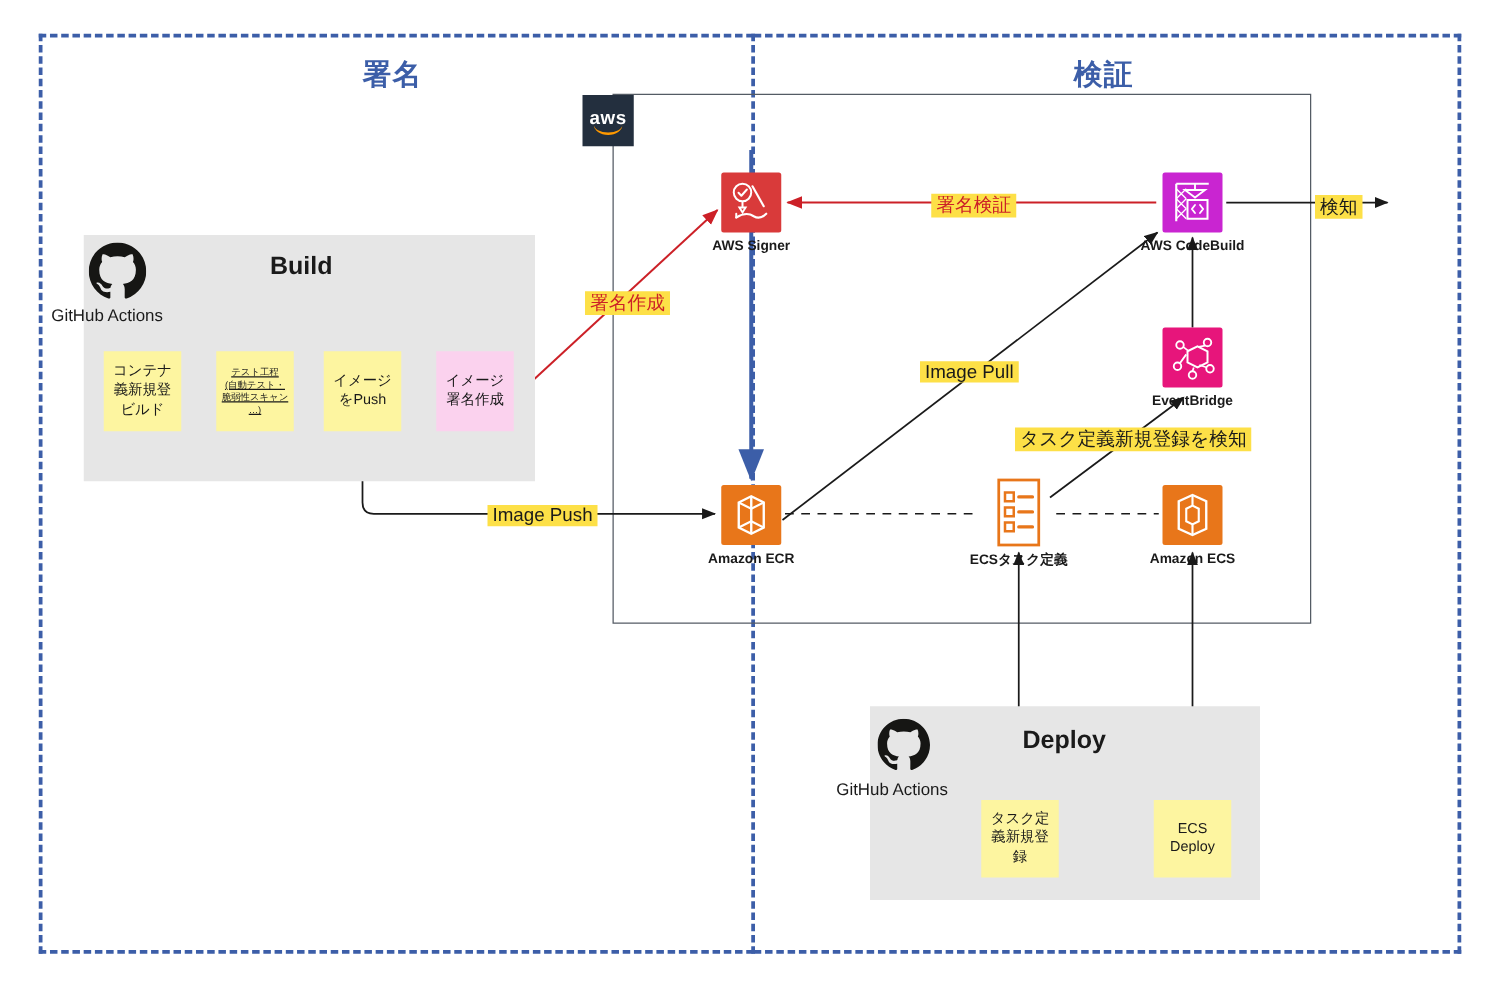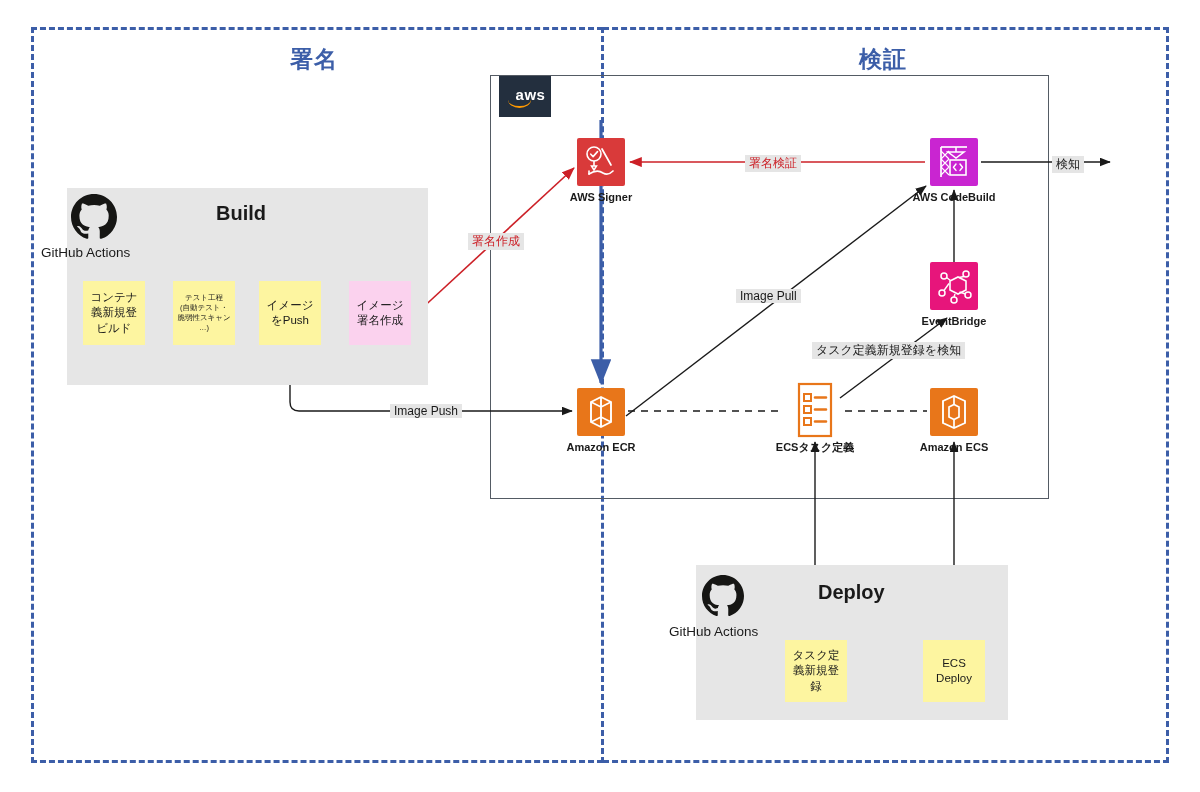--- a/index.html
+++ b/index.html
@@ -28,57 +28,57 @@
   .panel{position:absolute;background:#e6e6e6;box-sizing:border-box;}
   .panel-title{position:absolute;font-size:20px;font-weight:700;color:#1a1a1a;white-space:nowrap;}
   .panel-sub{position:absolute;font-size:13.5px;color:#1a1a1a;white-space:nowrap;}
 
   
   .note{position:absolute;box-sizing:border-box;display:flex;align-items:center;
         justify-content:center;text-align:center;line-height:1.32;
         font-size:11.5px;color:#1a1a1a;padding:3px;}
   .note.yellow{background:#fdf5a0;}
   .note.pink{background:#fbd2ee;}
-  .note.small{font-size:7.5px;line-height:1.35;}
+  .note.small{font-size:7.5px;line-height:1.35;text-decoration:underline;}
 
   
   .svc{position:absolute;width:110px;text-align:center;}
   .svc-ico{width:48px;height:48px;margin:0 auto;border-radius:2px;position:relative;}
   .svc-label{margin-top:5px;font-size:11px;font-weight:700;color:#1a1a1a;white-space:nowrap;}
   .ico-signer{background:#d93a3a;}
   .ico-codebuild{background:#c925d1;}
   .ico-eventbridge{background:#e7157b;}
   .ico-orange{background:#e8761a;}
   .ico-outline{background:transparent;}
 
   
   .person{position:absolute;width:90px;text-align:center;}
   .person-label{margin-top:6px;font-size:11.5px;color:#1a1a1a;}
 
   
-  .elabel{position:absolute;font-size:12px;color:#1a1a1a;background:#e5e5e5;
+  .elabel{position:absolute;font-size:15px;color:#1a1a1a;background:#fde047;
           padding:0 4px;white-space:nowrap;}
   .elabel.red{color:#cc2027;}
 
   .gh{position:absolute;}
 </style>
 </head>
 <body>
 
 <div class="canvas">
 
   <div class="zone" style="left:31px;top:27px;width:572px;height:736px;border-right:none;"></div>
   <div class="zone" style="left:603px;top:27px;width:566px;height:736px;border-left:none;"></div>
   <div class="abs" style="left:601px;top:27px;width:0;height:736px;border-left:3px dashed #3c5ea8;"></div>
 
   <div class="zone-title" style="left:290px;top:44px;">署名</div>
   <div class="zone-title" style="left:859px;top:44px;">検証</div>
 
   <div class="aws-box" style="left:490px;top:75px;width:559px;height:424px;"></div>
-  <div class="aws-badge" style="left:499px;top:76px;padding-left:11px;">
+  <div class="aws-badge" style="left:466px;top:76px;">
     <span class="aws-text">aws</span>
     <span class="smile"></span>
   </div>
 
   <svg class="layer">
     <defs>
       <marker id="arrDark" markerWidth="9" markerHeight="9" refX="7.4" refY="3.2" orient="auto" markerUnits="strokeWidth">
         <path d="M0,0 L8,3.2 L0,6.4 z" fill="#1a1a1a"></path>
       </marker>
       <marker id="arrRed" markerWidth="9" markerHeight="9" refX="7.4" refY="3.2" orient="auto" markerUnits="strokeWidth">

